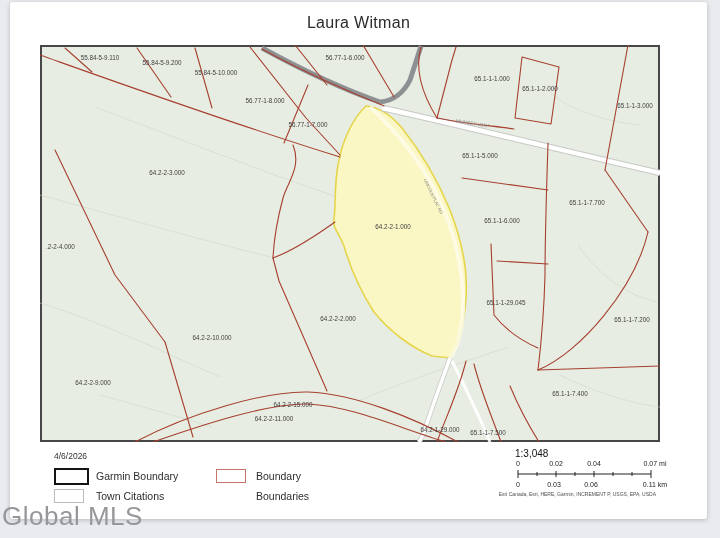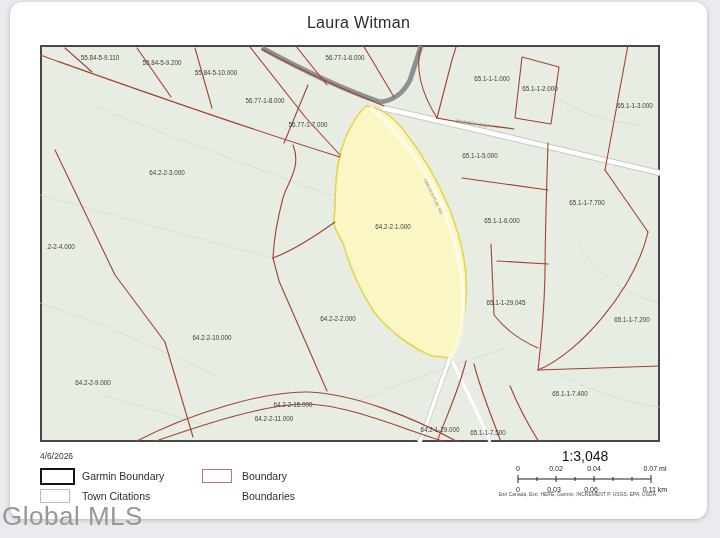--- a/index.html
+++ b/index.html
@@ -1,32 +1,32 @@
 <!DOCTYPE html>
 <html><head>
 <meta charset="utf-8">
 <style>
   html,body{margin:0;padding:0}
   body{width:720px;height:538px;background:#e9ebee;font-family:"Liberation Sans",sans-serif;position:relative;overflow:hidden}
-  .page{position:absolute;left:10px;top:2px;width:697px;height:517px;background:#ffffff;border-radius:12px;box-shadow:0 1px 5px rgba(0,0,0,.22)}
+  .page{position:absolute;left:10px;top:2px;width:697px;height:517px;background:#ffffff;border-radius:3px;box-shadow:0 1px 5px rgba(0,0,0,.22)}
   .map-title{position:absolute;left:0;top:12px;width:100%;text-align:center;font-size:16px;color:#2b2b2b;letter-spacing:.3px}
   svg.map{position:absolute;left:30px;top:43px;width:620px;height:397px}
   .plabel{font-family:"Liberation Sans",sans-serif;font-size:6.3px;fill:#3d3d3d}
   .rlabel{font-family:"Liberation Sans",sans-serif;fill:#8b8d88}
   .red{stroke:#a6402f;stroke-width:1.1;fill:none;stroke-linejoin:round;stroke-linecap:round}
   .contour{stroke:#c9d4c4;stroke-width:.9;fill:none;opacity:.6}
-  .legend{position:absolute;left:30px;top:449px;font-size:10.5px;color:#2e2e2e}
+  .legend{position:absolute;left:44px;top:449px;font-size:10.5px;color:#2e2e2e}
   .legend-date{font-size:8.5px;margin-bottom:5px;color:#333}
   .legend-grid{display:grid;grid-template-columns:42px 120px 40px auto;grid-auto-rows:20px;align-items:center}
   .sw{display:inline-block}
   .sw-county{width:31px;height:13px;border:2.5px solid #141414;background:#fff}
   .sw-parcels{width:28px;height:12px;border:1.5px solid #c4756a;background:#fff}
   .sw-town{width:28px;height:12px;border:1.5px solid #bcbcbc;background:#fff}
   .scalebox{position:absolute;left:505px;top:446px;width:150px;font-size:8px;color:#222}
-  .scale-ratio{width:140px;text-align:center;font-size:14px;color:#111;margin-bottom:1px}
+  .scale-ratio{width:140px;font-size:10px;color:#111;margin-bottom:1px}
   .tickrow{position:relative;height:9px;width:150px;font-size:7px}
   .tickrow span{position:absolute;transform:translateX(-50%);white-space:nowrap}
   .attribution{position:absolute;left:478px;top:489px;width:168px;text-align:right;font-size:5px;color:#4e4e4e;letter-spacing:0}
   .watermark{position:absolute;left:2px;top:501px;font-size:26px;color:#96979a;z-index:5;letter-spacing:.5px}
 </style>
 </head>
 <body>
 
 <div class="page">
 

